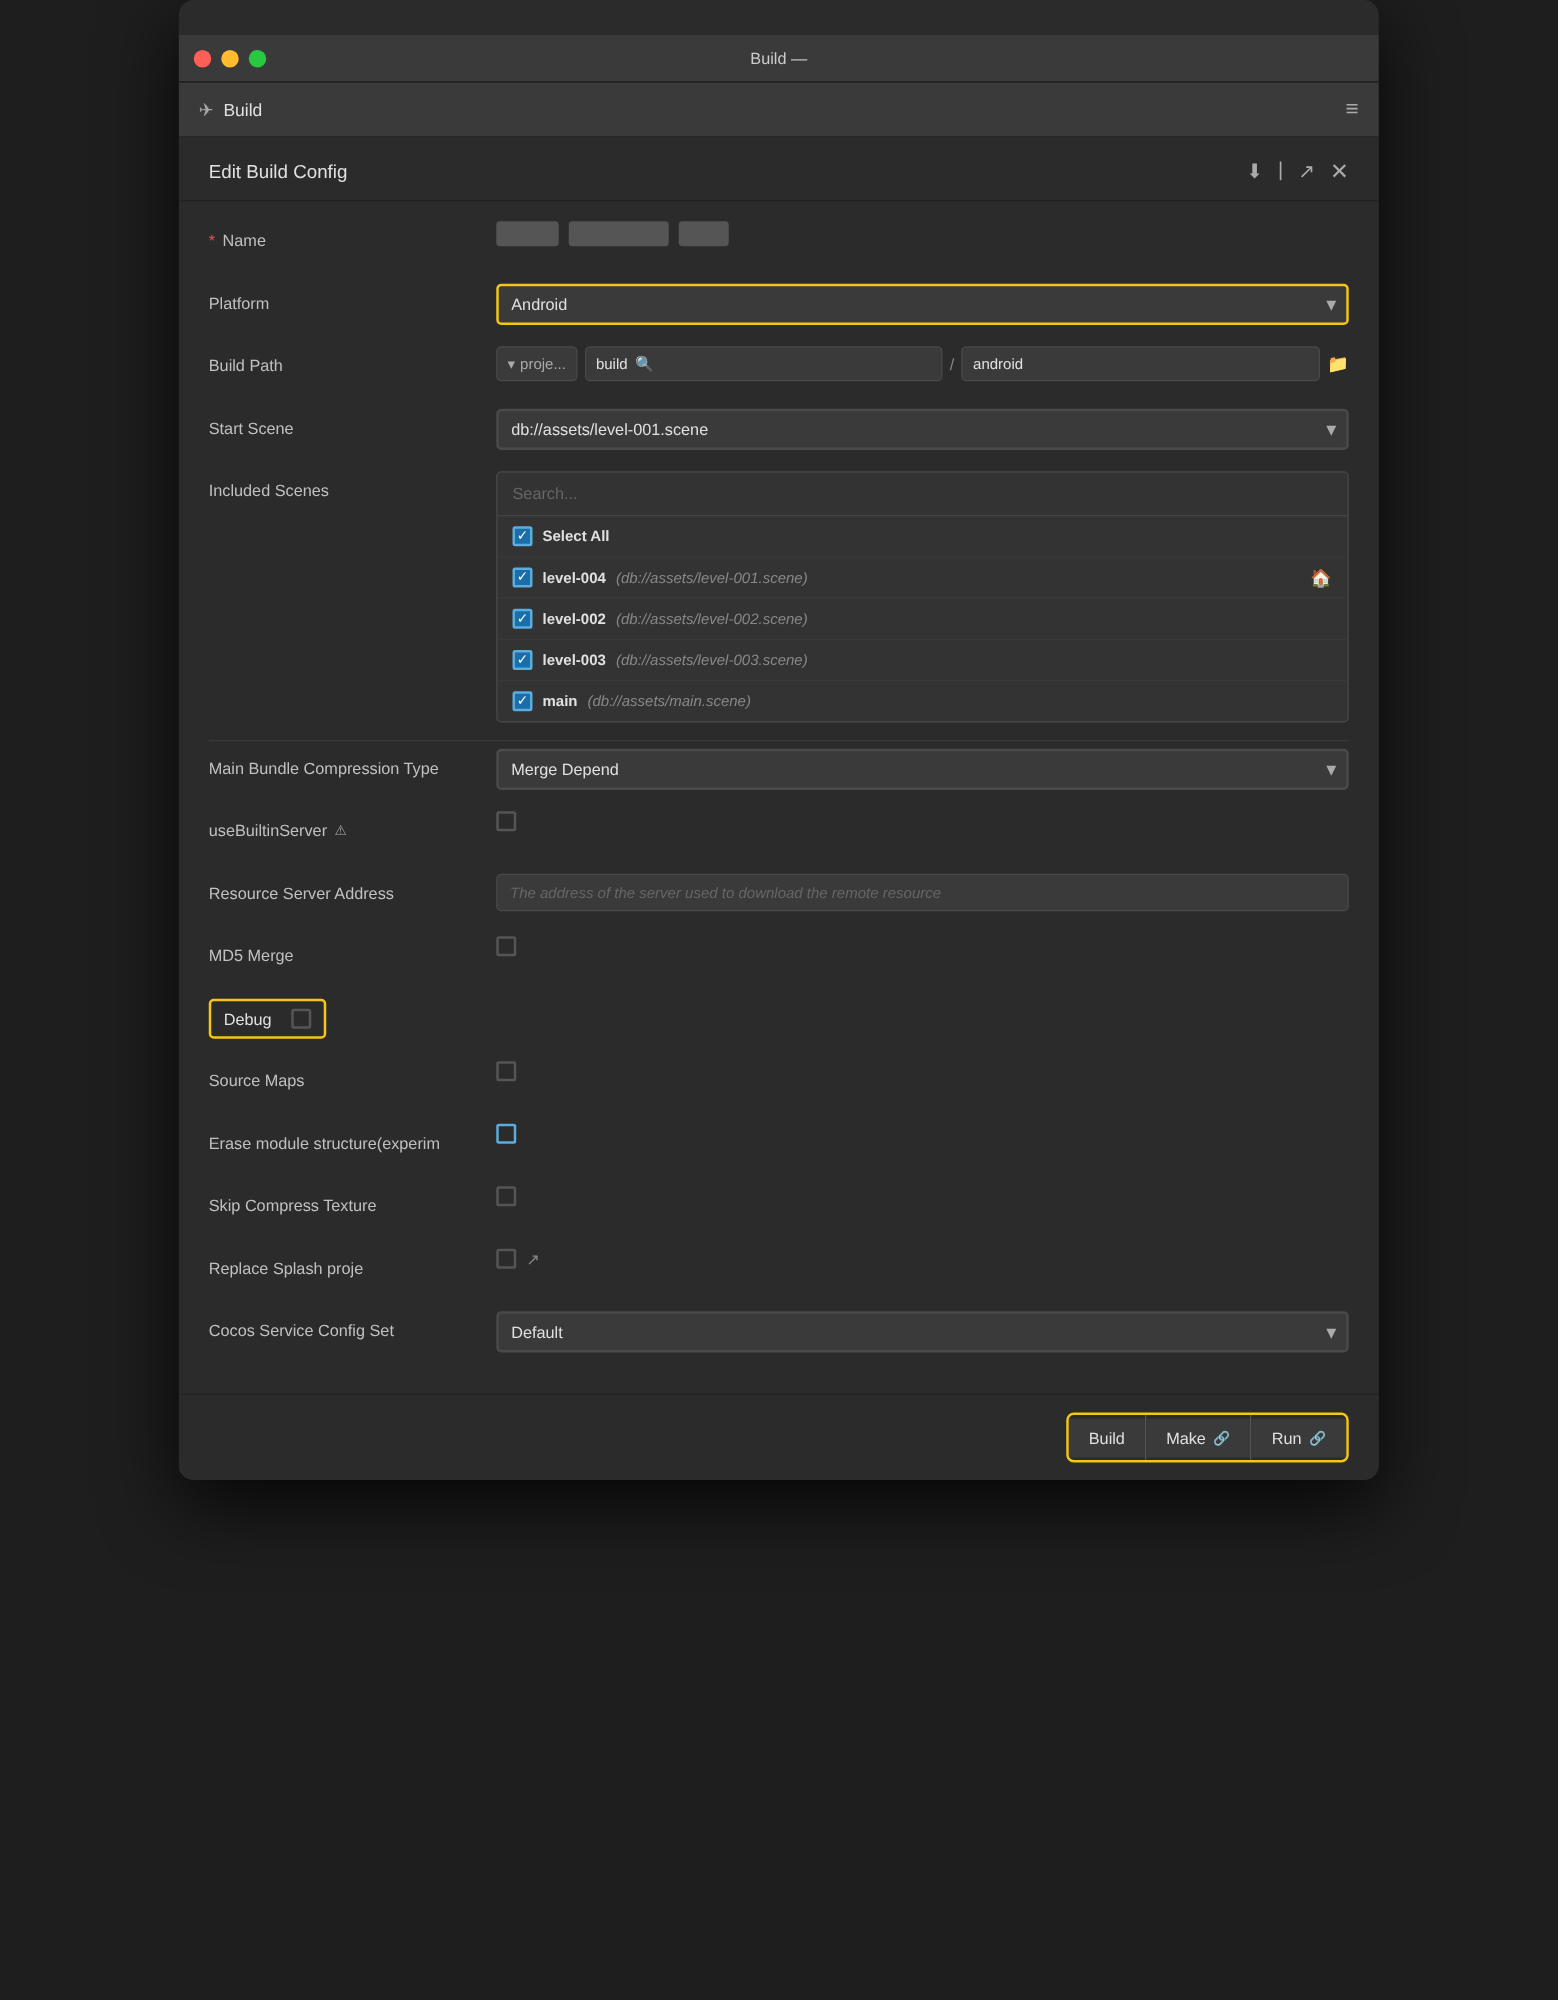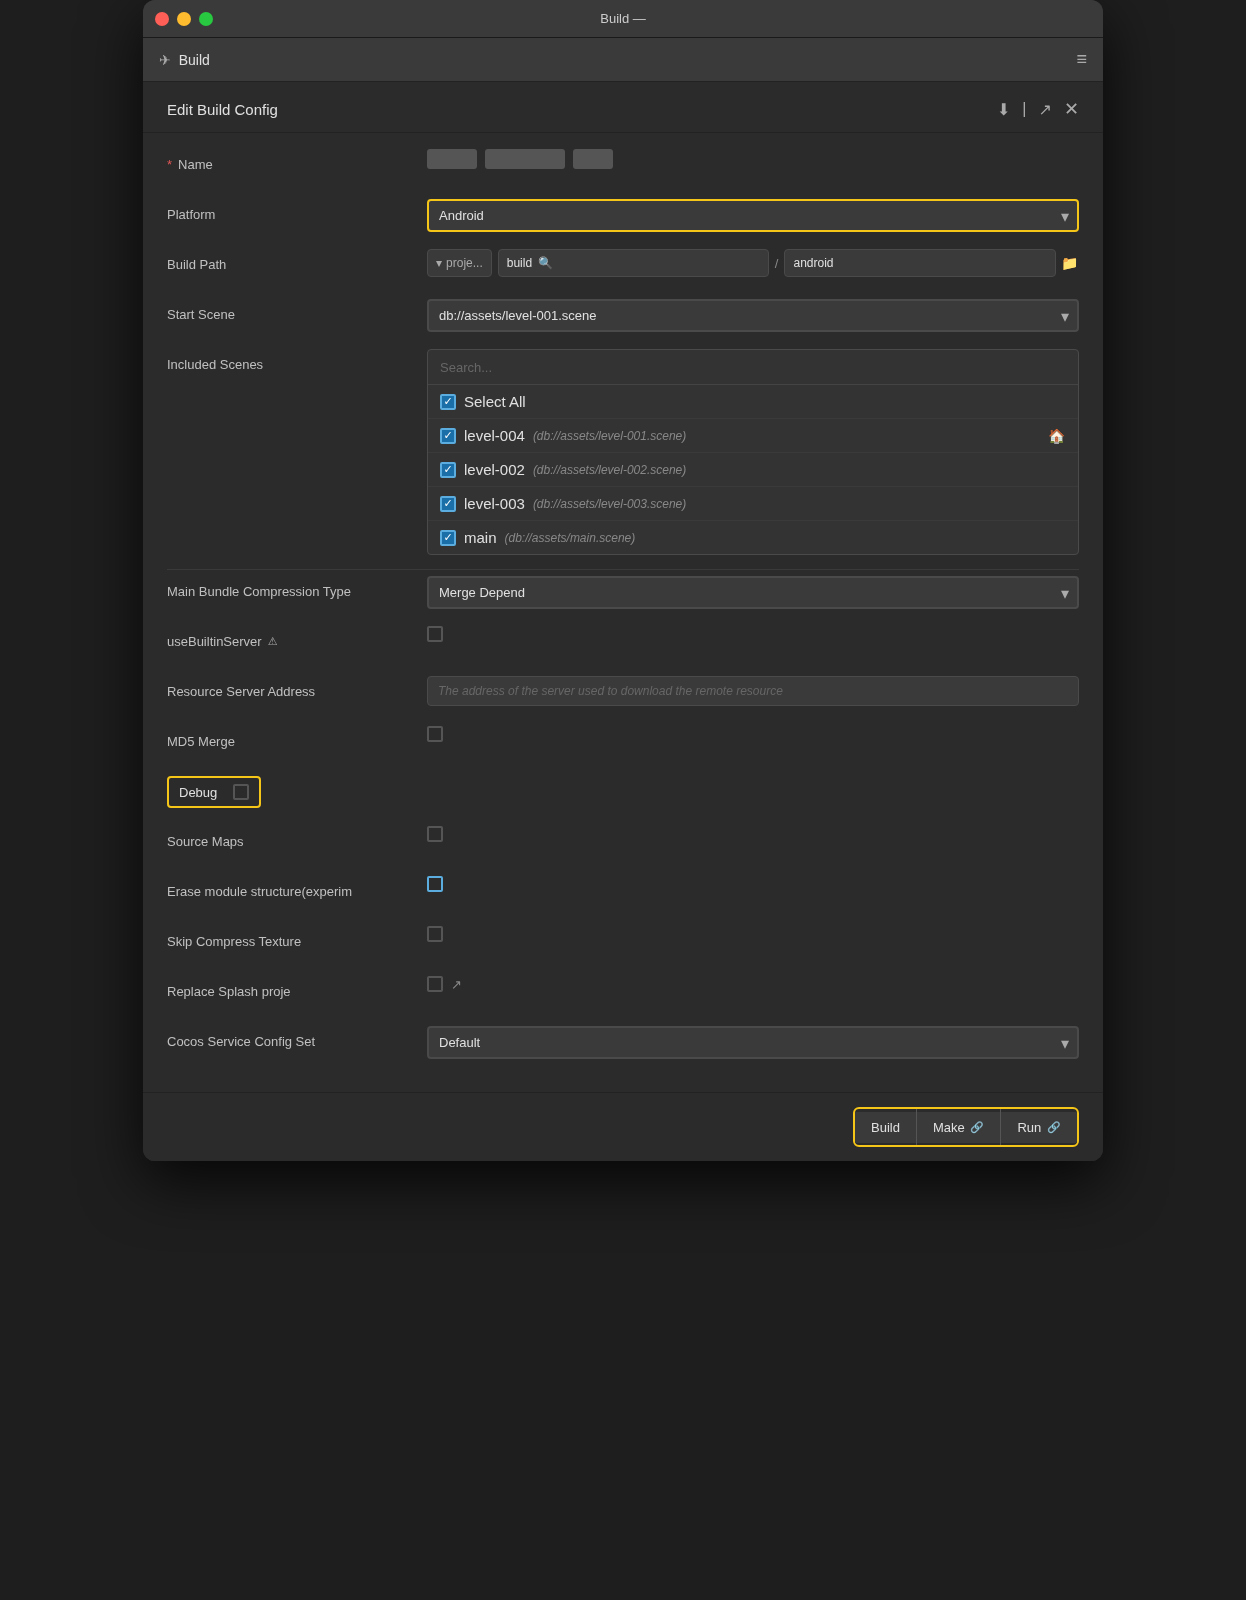--- a/index.html
+++ b/index.html
@@ -20,20 +20,21 @@
       box-shadow: 0 20px 60px rgba(0,0,0,0.8);
     }
     .title-bar {
       background: #3a3a3a;
       height: 38px;
       display: flex;
       align-items: center;
       justify-content: center;
       position: relative;
       border-bottom: 1px solid #1a1a1a;
+      margin-top: 28px;
     }
     .traffic-lights {
       position: absolute;
       left: 12px;
       display: flex;
       gap: 8px;
     }
     .traffic-light {
       width: 14px;
       height: 14px;
@@ -117,21 +118,20 @@
       padding-top: 8px;
       display: flex;
       align-items: center;
       gap: 6px;
     }
     .required-star {
       color: #e05555;
     }
     .form-control {
       flex: 1;
-      margin-left: 30px;
     }
     .name-blocks {
       display: flex;
       gap: 8px;
       align-items: center;
     }
     .name-block {
       background: #555;
       border-radius: 3px;
       height: 20px;
@@ -257,22 +257,22 @@
       justify-content: center;
       flex-shrink: 0;
     }
     .checkbox-check {
       color: white;
       font-size: 11px;
       line-height: 1;
     }
     .scene-name {
       color: #e0e0e0;
-      font-size: 15px;
-      font-weight: 400;
+      font-size: 12px;
+      font-weight: 700;
     }
     .scene-path {
       color: #888;
       font-size: 12px;
       font-style: italic;
     }
     .scene-home {
       margin-left: auto;
       color: #888;
       font-size: 14px;

